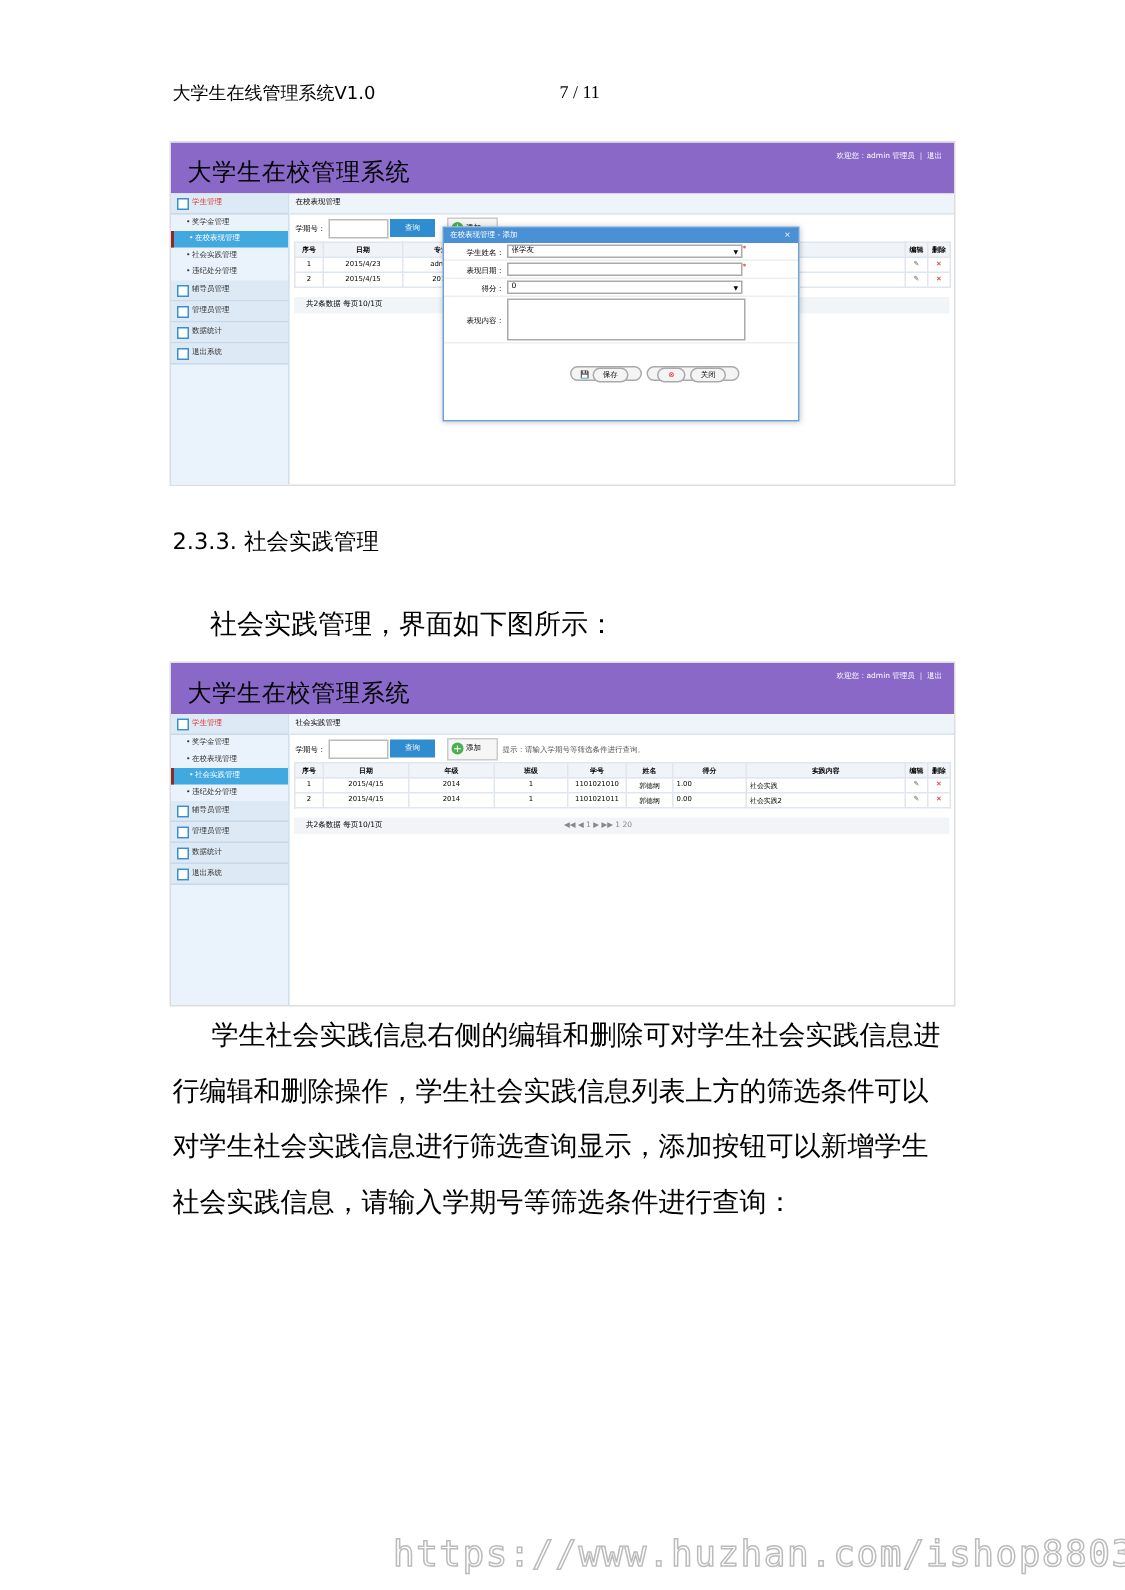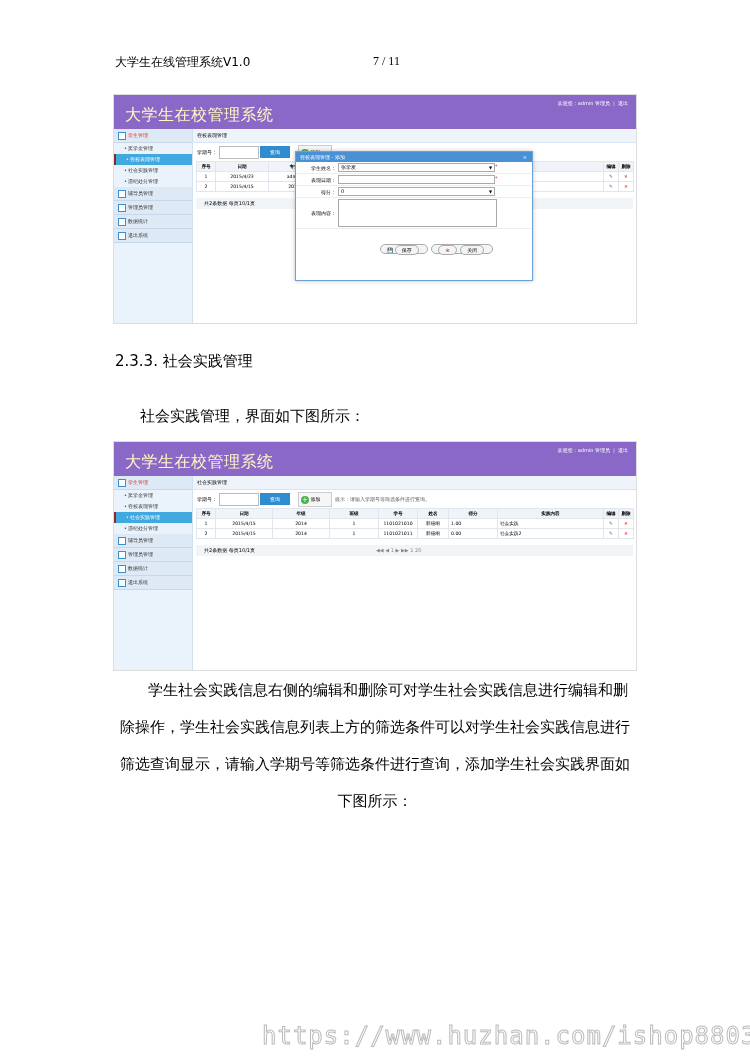--- a/index.html
+++ b/index.html
@@ -1,21 +1,21 @@
 <!DOCTYPE html>
 <html><head>
 <meta charset="utf-8">
 <style>
   html,body{margin:0;padding:0;background:#fff;}
   body{width:750px;height:1060px;position:relative;overflow:hidden;font-family:"DejaVu Sans","Liberation Sans",sans-serif;color:#000;}
   .hdr{position:absolute;top:54px;left:115px;font-size:12px;}
   .hdr .pg{position:absolute;left:258px;top:0;white-space:nowrap;font-family:"Liberation Serif",serif;}
   .shot{position:absolute;left:113px;width:522px;background:#fff;border:1px solid #ddd;overflow:hidden;}
   .shot .banner{height:34px;background:#8a68c8;position:relative;}
-  .shot .banner .title{position:absolute;left:11px;top:10px;color:#fef9c3;font-size:16px;letter-spacing:0.5px;}
+  .shot .banner .title{position:absolute;left:11px;top:10px;color:#000000;font-size:16px;letter-spacing:0.5px;}
   .shot .banner .user{position:absolute;right:8px;top:5px;color:#fff;font-size:5px;}
   .side{position:absolute;left:0;top:34px;width:78px;bottom:0;background:#eaf3fb;border-right:1px solid #cfe0ef;}
   .side .grp{height:13px;background:#dde9f4;border-bottom:1px solid #c8d8e8;font-size:5px;line-height:13px;padding-left:14px;position:relative;color:#333;}
   .side .grp .ic{position:absolute;left:4px;top:3px;width:6px;height:6px;border:1px solid #3a8fd0;background:#fff;}
   .side .grp.active{color:#d33;}
   .side .sub{height:11px;font-size:5px;line-height:11px;padding-left:14px;color:#333;position:relative;}
   .side .sub:before{content:"•";position:absolute;left:10px;}
   .side .sub.sel{background:#41a8e0;color:#fff;border-left:2px solid #8a2b2b;}
   .main{position:absolute;left:79px;top:34px;right:0;bottom:0;}
   .crumb{height:13px;background:#eef4fa;border-bottom:1px solid #d8e4ef;font-size:5px;line-height:13px;padding-left:4px;}
@@ -40,21 +40,21 @@
   .dlg .row{position:relative;height:11px;border-bottom:1px solid #eee;}
   .dlg .row .k{position:absolute;right:196px;top:3px;text-align:right;white-space:nowrap;}
   .dlg .row .v{position:absolute;left:42px;top:1px;width:153px;height:7px;border:1px solid #aaa;padding-left:2px;line-height:7px;background:#fff;}
   .dlg .row .v .arr{position:absolute;right:2px;top:0;font-size:4px;}
   .dlg .row .star{position:absolute;left:199px;top:1px;color:#d22;}
   .dlg .row.tall{height:30px;}
   .dlg .row.tall .v{height:26px;width:155px;}
   .dlg .btns{position:absolute;left:84px;top:92px;}
   .dlg .btns span{display:inline-block;height:8px;line-height:8px;padding:0 6px;border:1px solid #aaa;border-radius:5px;background:#f4f4f4;margin-right:2px;}
   h2.sec{position:absolute;top:352px;left:115px;margin:0;font-size:15px;font-weight:normal;}
-  p.txt{position:absolute;margin:0;font-size:15px;line-height:37px;text-align:center;}
+  p.txt{position:absolute;margin:0;font-size:18px;line-height:37px;}
   .wm{position:absolute;left:262px;top:1022px;font-family:"DejaVu Sans Mono",monospace;font-size:24px;color:#fff;-webkit-text-stroke:1px #bbb;letter-spacing:1px;}
 </style>
 </head>
 <body>
 
 <div class="hdr">
   <span>大学生在线管理系统V1.0</span>
   <span class="pg">7 / 11</span>
 </div>
 
@@ -210,15 +210,15 @@
       </tr>
     </tbody>
       </table>
     <div class="foot">
       <span>共2条数据 每页10/1页</span>
       <span class="pager">◀◀ ◀ 1 ▶ ▶▶   1   20</span>
     </div>
   </div>
 </div>
 
-<p class="txt" style="top:672px;left:115px;width:520px;text-indent:26px;">学生社会实践信息右侧的编辑和删除可对学生社会实践信息进行编辑和删除操作，学生社会实践信息列表上方的筛选条件可以对学生社会实践信息进行筛选查询显示，请输入学期号等筛选条件进行查询，添加学生社会实践界面如下图所示：</p>
+<p class="txt" style="top:672px;left:115px;width:520px;text-indent:26px;">学生社会实践信息右侧的编辑和删除可对学生社会实践信息进行编辑和删除操作，学生社会实践信息列表上方的筛选条件可以对学生社会实践信息进行筛选查询显示，添加按钮可以新增学生社会实践信息，请输入学期号等筛选条件进行查询：</p>
 
 <div class="wm">https://www.huzhan.com/ishop8803</div>
 
 </body></html>

